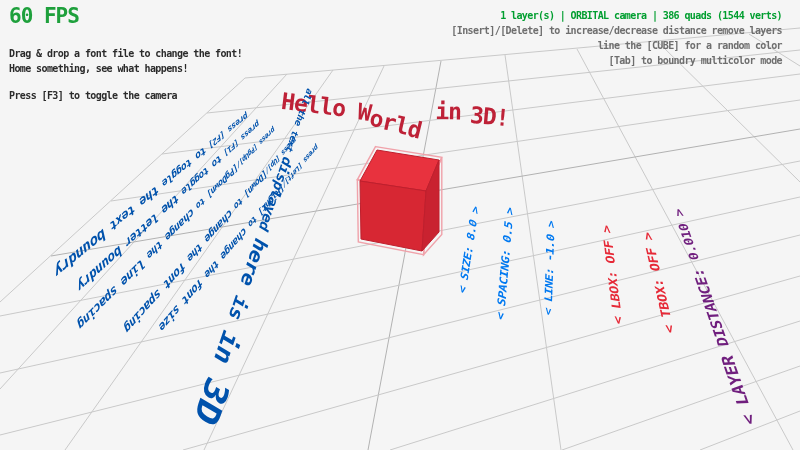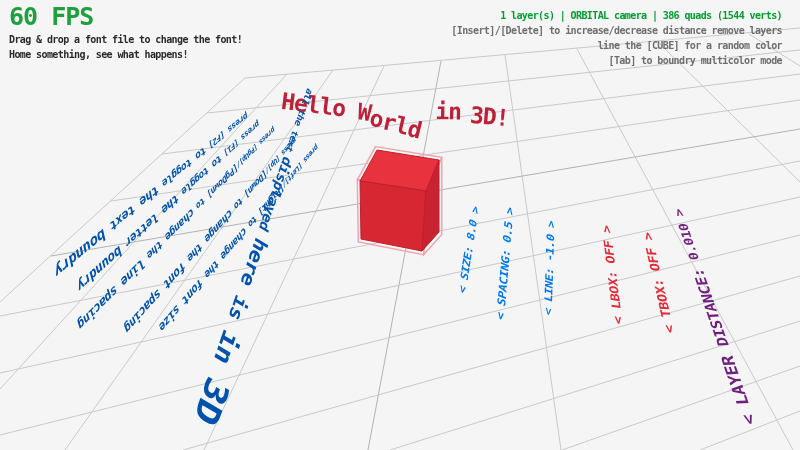--- a/index.html
+++ b/index.html
@@ -1,22 +1,22 @@
 <!DOCTYPE html>
 <html><head>
 <meta charset="utf-8">
 <style>
   html,body{margin:0;padding:0;background:#e8e8e8;}
   #app{position:relative;width:800px;height:450px;overflow:hidden;background:#f5f5f5;
        font-family:"DejaVu Sans Mono",monospace;}
   
   .hud-left{position:absolute;left:9px;top:8px;}
-  .fps{font-size:25px;font-weight:bold;color:#1ea03c;letter-spacing:-1px;line-height:17px;}
+  .fps{font-size:21px;font-weight:bold;color:#1ea03c;letter-spacing:-1px;line-height:17px;}
   .note{font-size:10px;font-weight:bold;color:#2b2b2b;letter-spacing:-0.6px;line-height:15px;}
-  .note.first{margin-top:7px;text-align:center;}
+  .note.first{margin-top:21px;text-align:center;}
   .note.gap{margin-top:12px;}
   .hud-right{position:absolute;right:18px;top:8px;text-align:right;}
   .status{font-size:10px;font-weight:bold;color:#009e2f;letter-spacing:-0.6px;line-height:15px;}
   .tip{font-size:10px;font-weight:bold;color:#6e6e6e;letter-spacing:-0.6px;line-height:15px;}
   
   #scene{position:absolute;inset:0;}
   #scene svg{position:absolute;left:0;top:0;}
   .gline{stroke:#c9c9c9;stroke-width:1;}
   .gline.dark{stroke:#b2b2b2;}
   
@@ -125,20 +125,21 @@
     <div class="g3d ctrl ctrl-tbox">&lt; TBOX: OFF &gt;</div>
     <div class="g3d ctrl ctrl-layer">
       <span style="font-size:18px">&lt; LAYER </span><span style="font-size:16px">DISTANCE: </span><span style="font-size:13.5px">0.010 &gt;</span>
     </div>
   </div>
 
   <div class="hud-left">
     <div class="fps">60 FPS</div>
     <div class="note first">Drag &amp; drop a font file to change the font!</div>
     <div class="note">Home something, see what happens!</div>
+    <div class="note gap">Press [F3] to toggle the camera</div>
   </div>
 
   <div class="hud-right">
     <div class="status">1 layer(s) | ORBITAL camera |  386 quads (1544 verts)</div>
     <div class="tip">[Insert]/[Delete] to increase/decrease distance remove layers</div>
     <div class="tip">line the [CUBE] for a random color</div>
     <div class="tip">[Tab] to boundry multicolor mode</div>
   </div>
 
 </div>

